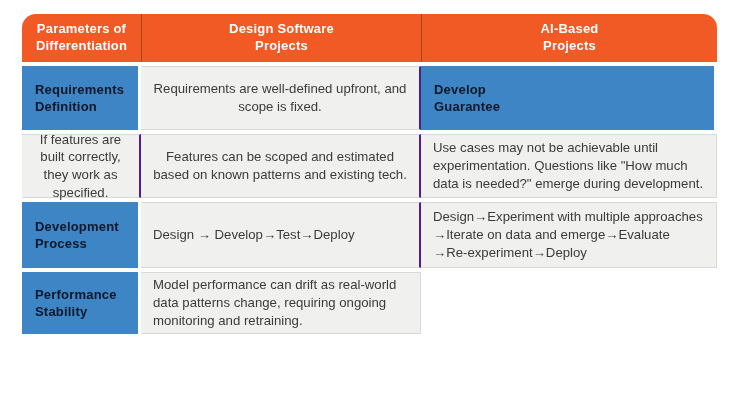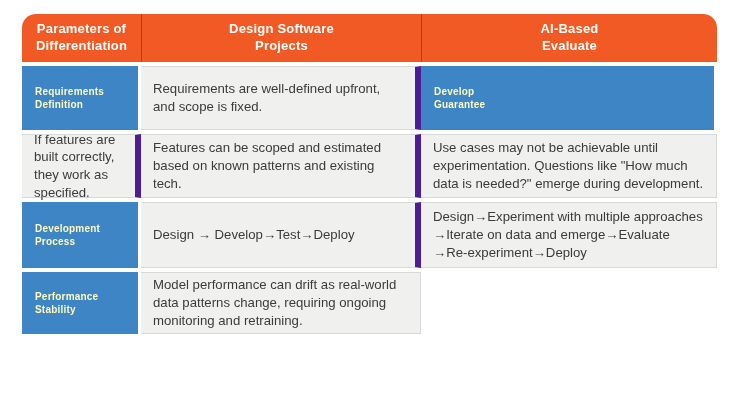--- a/index.html
+++ b/index.html
@@ -37,23 +37,23 @@
     align-items: center;
     justify-content: center;
     text-align: center;
     white-space: pre-line;
     letter-spacing: 0.2px;
   }
   .hcell.divider { border-left: 1px solid rgba(60,30,10,0.40); }
 
   .pcell {
     background: #3D85C4;
-    color: #fef9c3;
+    color: #0f172a;
     font-weight: bold;
-    font-size: 10px;
+    font-size: 13px;
     line-height: 1.32;
     display: flex;
     align-items: center;
     padding: 4px 8px 4px 13px;
     white-space: pre-line;
     border-right: 3px solid #ffffff;
     letter-spacing: 0.2px;
   }
 
   .gcell {
@@ -61,34 +61,34 @@
     color: #3b3b3b;
     font-size: 13.2px;
     line-height: 1.34;
     display: flex;
     align-items: center;
     padding: 6px 12px 6px 12px;
     white-space: pre-line;
     border-top: 1px solid #d9d9d7;
     border-bottom: 1px solid #d9d9d7;
   }
-  .gcell.c2 { border-right: 6px solid #4c1d95; }
+  .gcell.c2 { border-right: 2px solid #4c1d95; text-align: center; }
   .gcell.c3 { border-right: 1px solid #d9d9d7; }
 </style>
 </head>
 <body>
 
 <div class="table-wrap">
 
   <div class="hcell">Parameters of
 Differentiation</div>
   <div class="hcell divider">Design Software
 Projects</div>
   <div class="hcell divider">AI-Based
-Evaluate</div>
+Projects</div>
 
   <div class="pcell">Requirements
 Definition</div>
   <div class="gcell c2">Requirements are well-defined upfront, and scope is fixed.</div>
 
   <div class="pcell">Develop
 Guarantee</div>
   <div class="gcell c2">If features are built correctly, they work as specified.</div>
 
   <div class="gcell c2">Features can be scoped and estimated based on known patterns and existing tech.</div>

